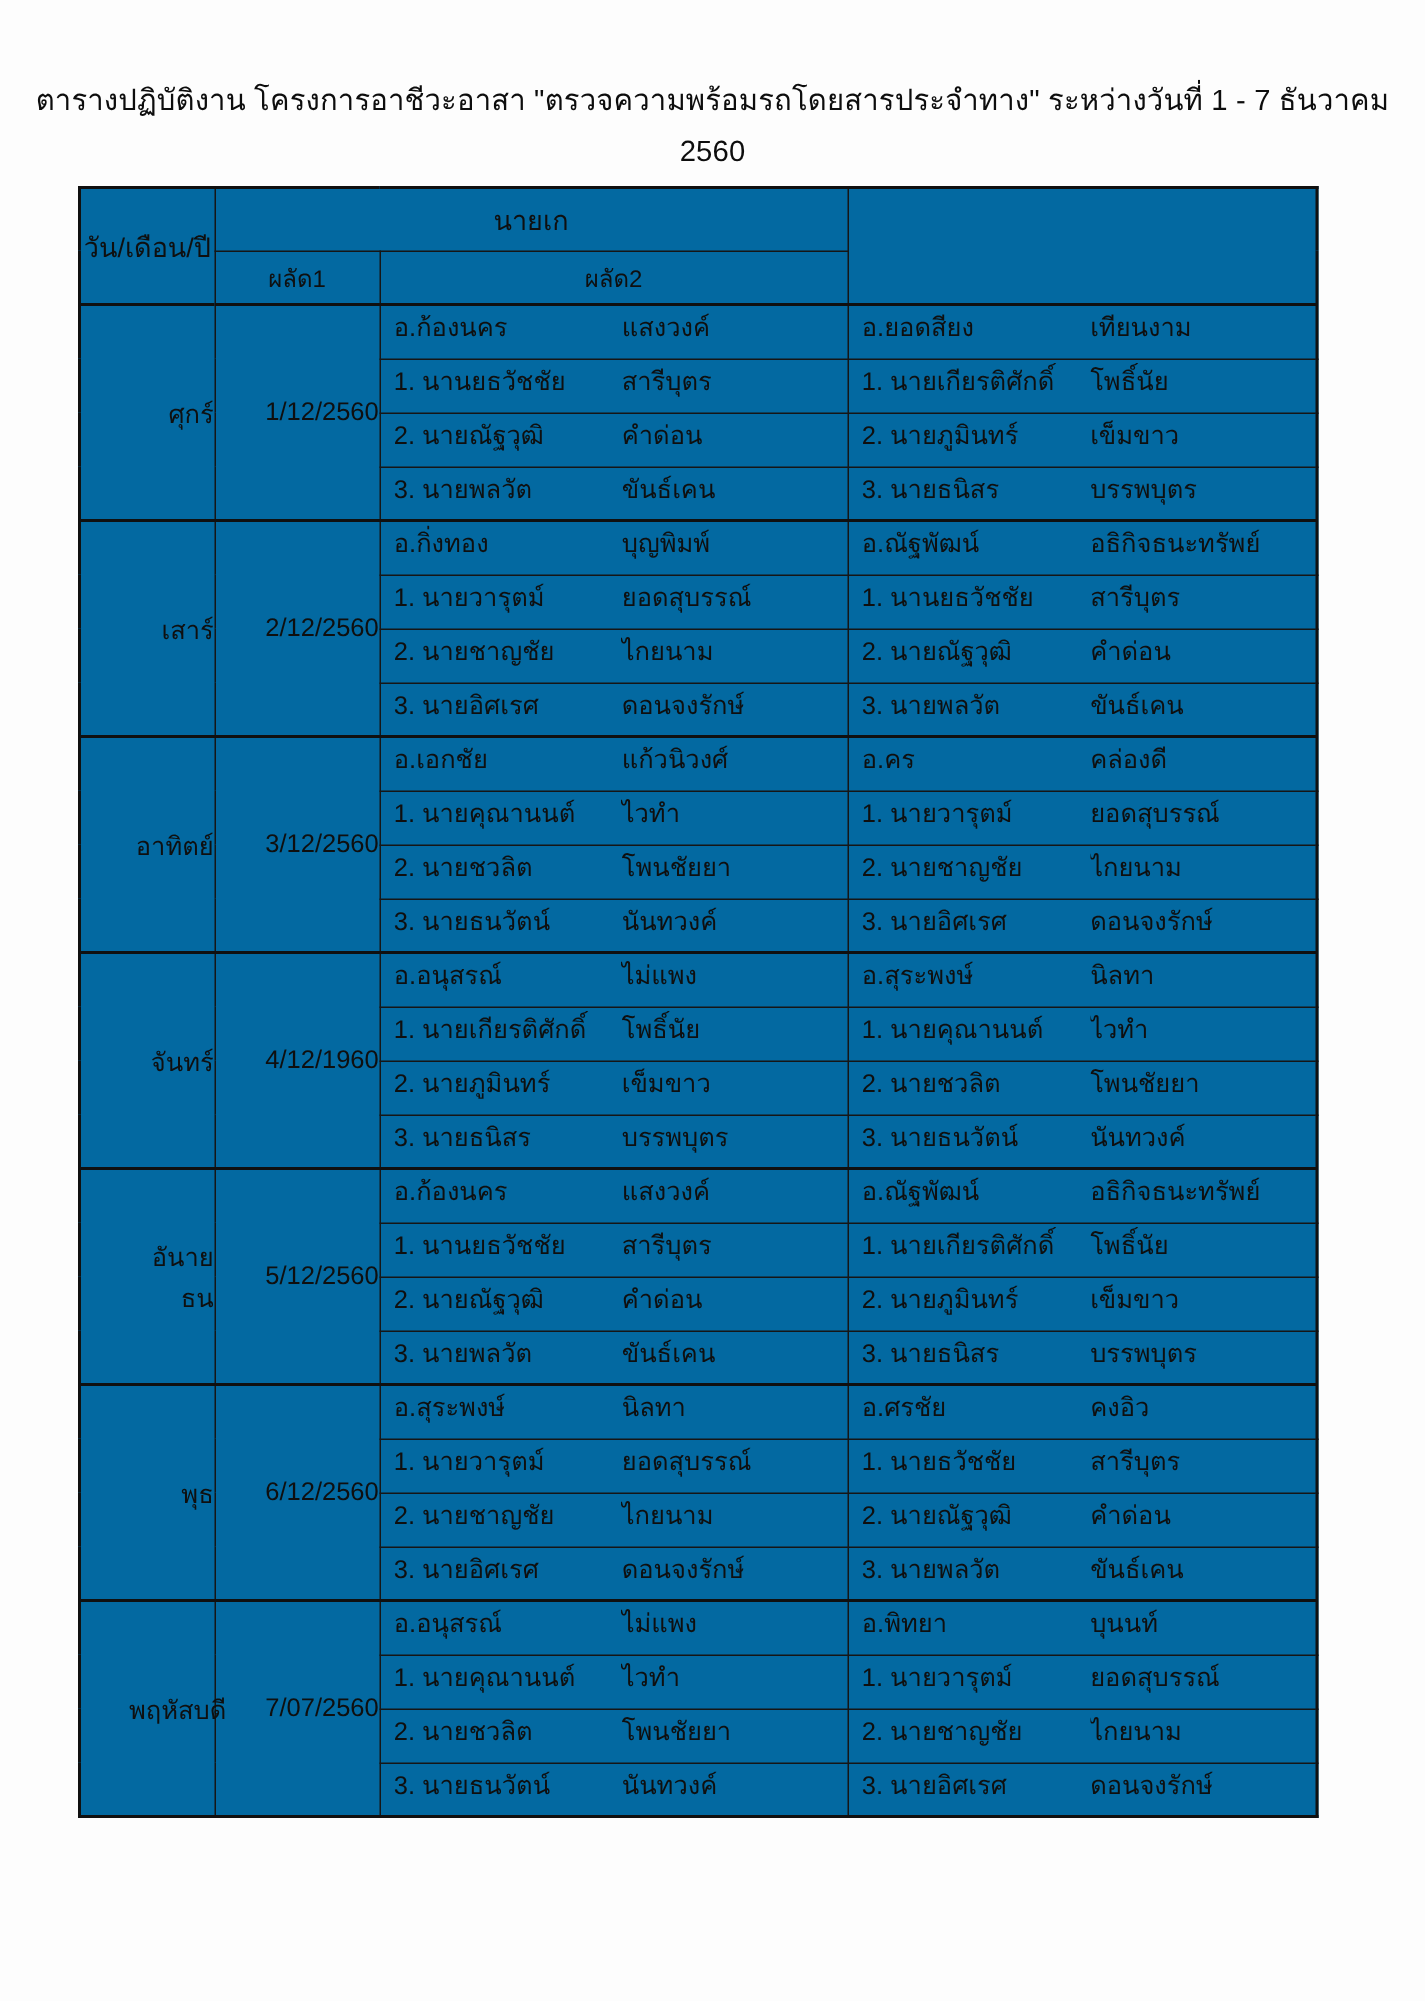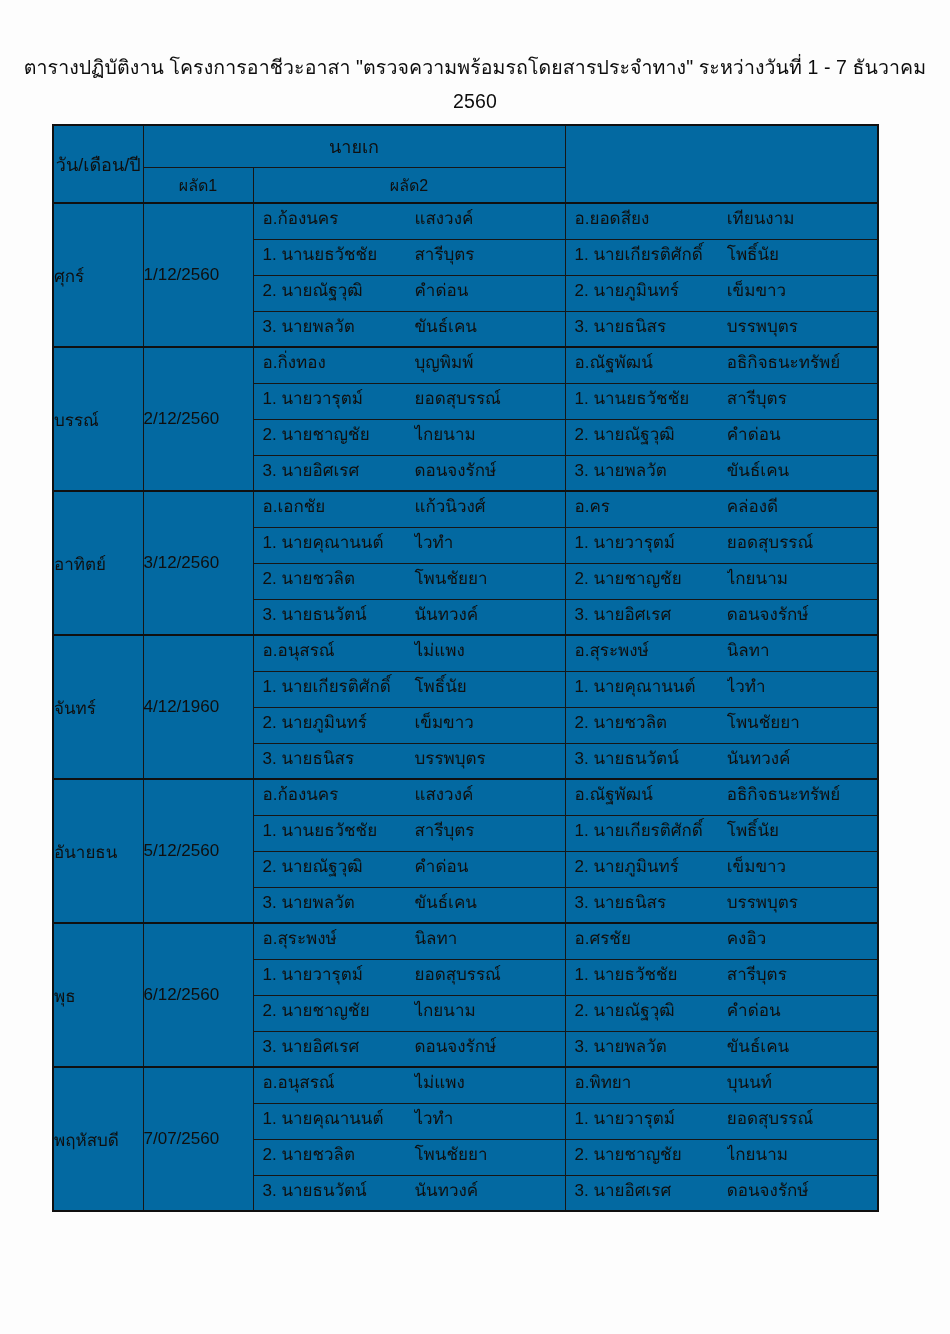--- a/index.html
+++ b/index.html
@@ -42,21 +42,22 @@
     font-size: 17px;
     color: #0f0f0f;
     vertical-align: middle;
   }
   thead th { text-align: center; }
   tr.h1 th { height: 42px; font-size: 18px; }
   tr.h2 th { height: 36px; font-size: 16px; border-bottom: 2.4px solid #101010; }
   th.head-day { font-size: 18px; }
 
   tbody td.day-cell, tbody td.date-cell {
-    text-align: left;
+    text-align: right;
+    padding-left: 32px;
   }
   tbody td.staff-cell { height: 36px; padding: 0; }
   tbody tr.group-start td { border-top: 2.4px solid #101010; }
 
   .staff-line {
     display: flex;
     padding-left: 9px;
     padding-right: 4px;
     width: 100%;
     height: 100%;
@@ -143,21 +144,21 @@
             </div>
           </td>
           <td class="staff-cell">
             <div class="staff-line">
               <span class="nm">3. นายธนิสร</span>
               <span class="sn">บรรพบุตร</span>
             </div>
           </td>
         </tr>
         <tr class="group-start">
-          <td class="day-cell" rowspan="4">บรรณ์</td>
+          <td class="day-cell" rowspan="4">เสาร์</td>
           <td class="date-cell" rowspan="4">2/12/2560</td>
           <td class="staff-cell">
             <div class="staff-line">
               <span class="nm">อ.กิ่งทอง</span>
               <span class="sn">บุญพิมพ์</span>
             </div>
           </td>
           <td class="staff-cell">
             <div class="staff-line">
               <span class="nm">อ.ณัฐพัฒน์</span>

